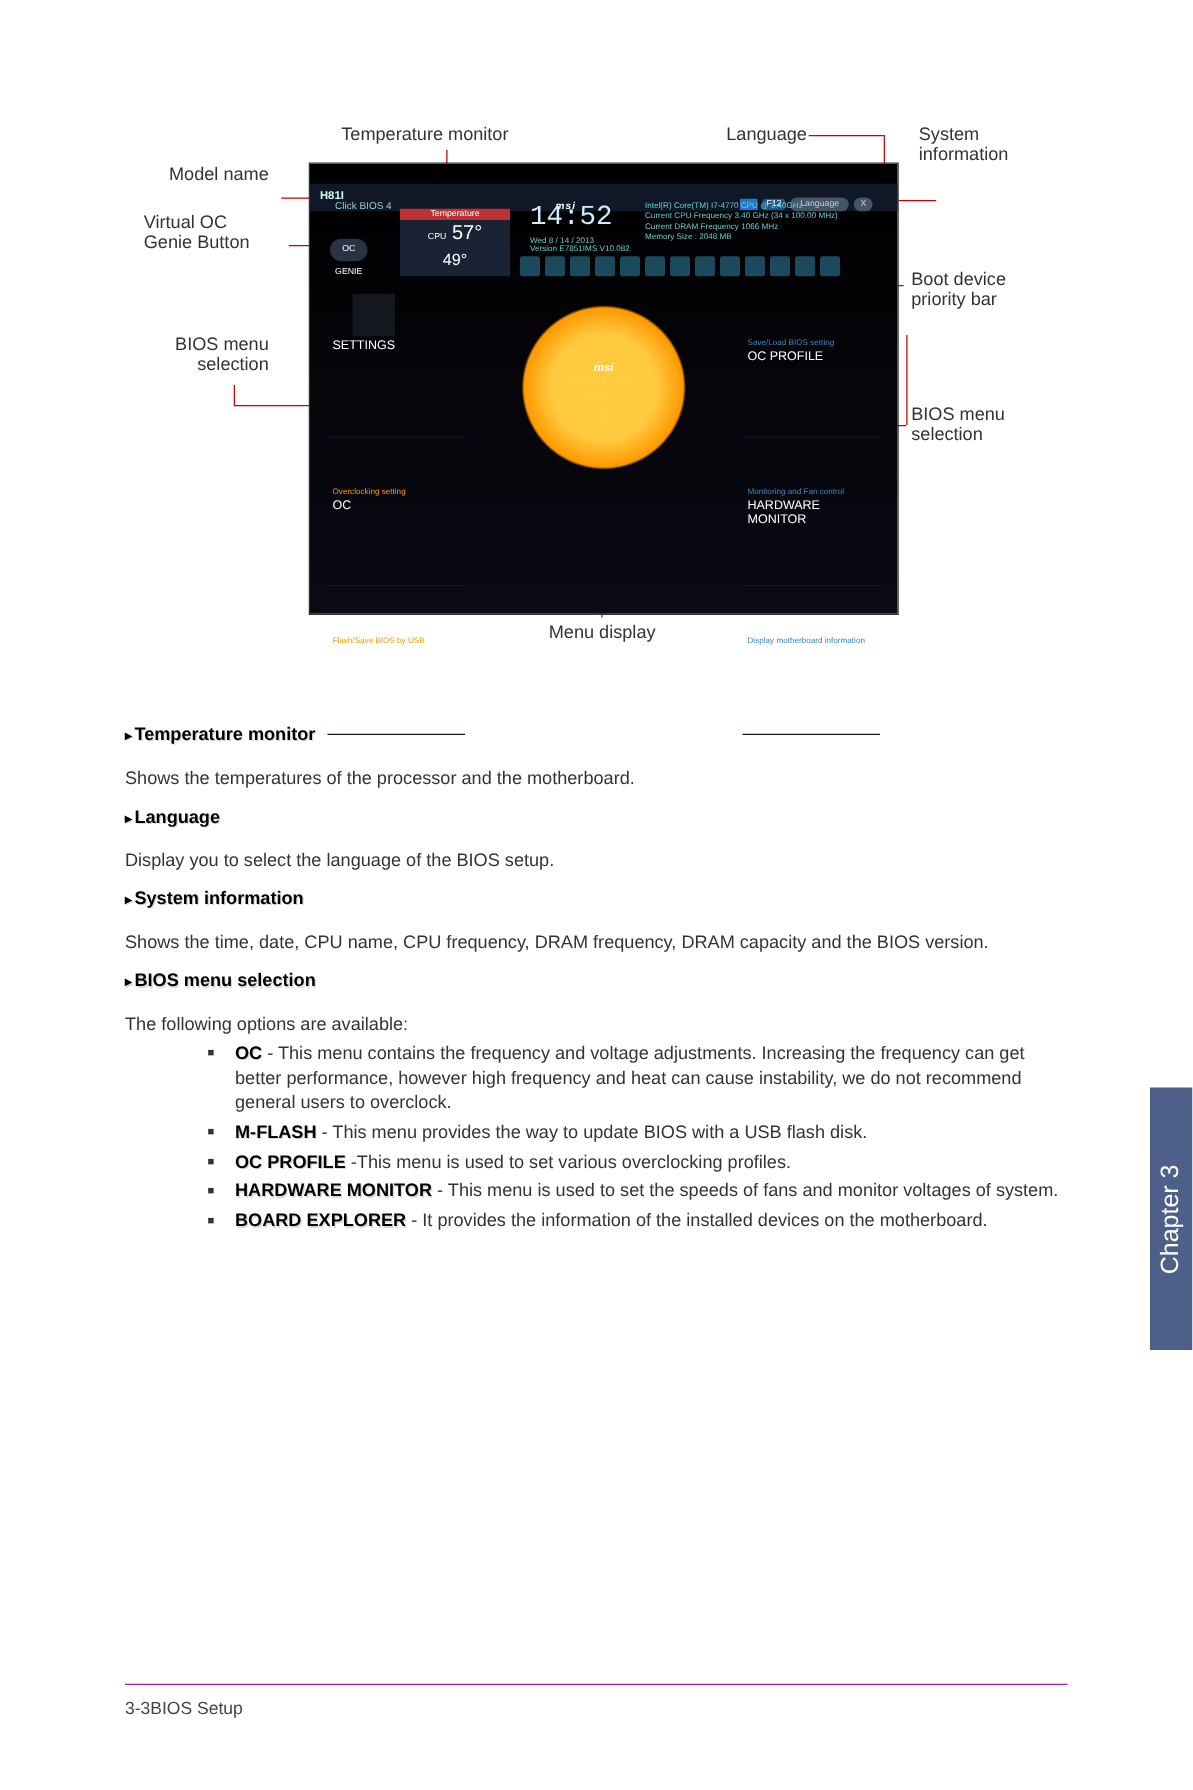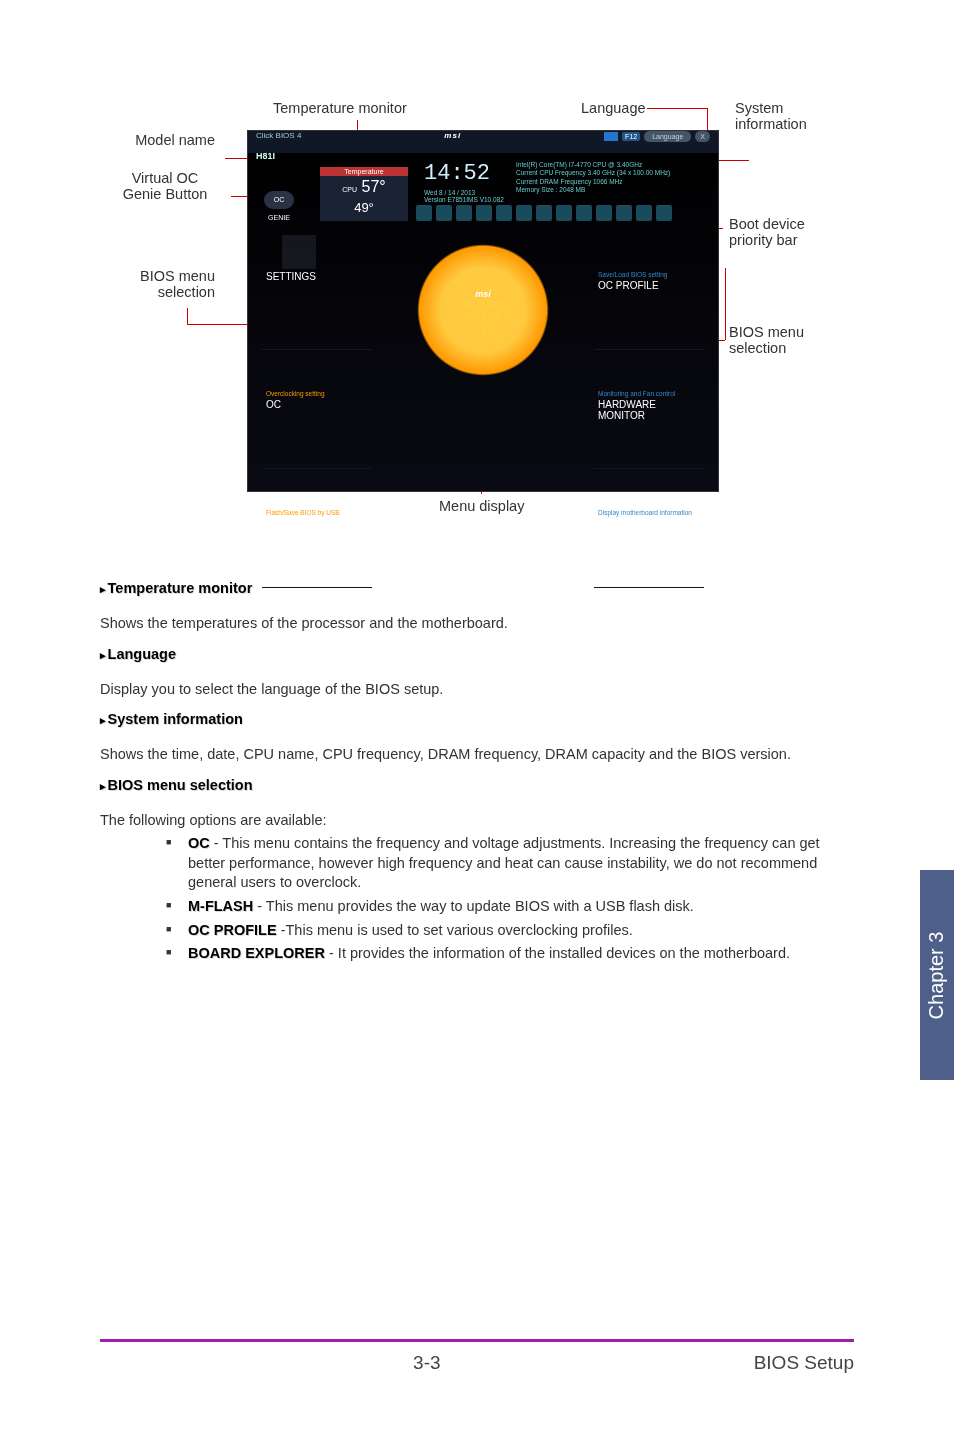--- a/index.html
+++ b/index.html
@@ -1,21 +1,21 @@
 <!DOCTYPE html>
 <html><head>
 <meta charset="utf-8">
 <style>
 body{margin:0;font-family:Arial,sans-serif;background:#fff;color:#333;width:954px;height:1432px;position:relative}
 .page{padding:100px 100px 0 100px}
 .h1{font-size:26px;font-weight:400;color:#333;border-bottom:1px solid #000;padding-bottom:4px;margin-bottom:14px;text-shadow:1px 1px 1px rgba(0,0,0,0.2)}
 .intro{font-size:14.5px;margin-bottom:28px}
 .diagram{position:relative;width:700px;height:440px;margin:0 auto 40px}
 .shot{position:absolute;left:120px;top:30px;width:470px;height:360px;background:linear-gradient(180deg,#000 0%,#0a0a14 100%);border:1px solid #333}
-.topbar{position:absolute;left:0;top:0;right:0;height:22px;background:#101828;display:flex;align-items:flex-start;justify-content:space-between;padding:0 8px;font-size:8px;color:#9cc}
+.topbar{position:absolute;left:0;top:16px;right:0;height:22px;background:#101828;display:flex;align-items:flex-end;justify-content:space-between;padding:0 20px;font-size:8px;color:#9cc}
 .topbar .logo{color:#fff;font-style:italic;font-weight:bold;letter-spacing:1px}
 .model{position:absolute;left:8px;top:20px;color:#cfe;font-size:9px;font-weight:bold}
 .tempbox{position:absolute;left:72px;top:36px;width:88px;height:54px;background:#1a2333}
 .tempbox .hdr{background:#b33;color:#fff;font-size:7px;text-align:center;padding:1px 0}
 .tempbox .val{color:#fff;font-size:16px;text-align:center;padding:2px 0}
 .ocbtn{position:absolute;left:16px;top:60px;width:30px;height:18px;background:#2a3344;border-radius:9px;color:#fff;font-size:7px;text-align:center;line-height:18px}
 .clock{position:absolute;left:176px;top:30px;color:#cef;font-size:22px;font-family:'Courier New',monospace}
 .sys{position:absolute;left:268px;top:30px;color:#6cc;font-size:6.5px;line-height:1.3}
 .iconrow{position:absolute;left:168px;top:74px;right:8px;height:18px;display:flex;gap:4px}
 .iconrow span{width:16px;height:16px;background:#1a4a5c;border-radius:2px}
@@ -33,21 +33,21 @@
 .sidebar{position:absolute;right:0;top:870px;width:34px;height:210px;background:#4e5f8a;color:#fff;display:flex;align-items:center;justify-content:center}
 .sidebar span{transform:rotate(-90deg);font-size:20px;white-space:nowrap}
 .sect{margin:0 0 12px 0}
 .st{font-size:14.5px;font-weight:bold;color:#000;text-shadow:1px 1px 0 rgba(0,0,0,.15)}
 .st::before{content:"▸";font-size:11px;margin-right:2px}
 .sd{font-size:14.5px;line-height:1.35;margin-top:18px}
 ul.items{list-style:none;padding:0;margin:4px 0 0 66px}
 ul.items li{font-size:14.5px;line-height:1.35;position:relative;padding-left:22px;margin-bottom:4px}
 ul.items li::before{content:"■";position:absolute;left:0;top:2px;font-size:9px}
 ul.items b{color:#000;text-shadow:1px 1px 0 rgba(0,0,0,.15)}
-.footer{position:absolute;left:100px;right:100px;bottom:58px;border-top:3px solid #a21caf;padding-top:10px;display:flex;justify-content:space-between;font-size:19px;color:#444}
+.footer{position:absolute;left:100px;right:100px;bottom:58px;border-top:1px solid #a21caf;padding-top:10px;display:flex;font-size:14px;color:#444}
 .lang{display:flex;align-items:center;gap:4px}
 .lang .flag{width:14px;height:9px;background:#27c}
 .lang .f12{background:#258;color:#fff;font-size:7px;padding:1px 3px;border-radius:2px}
 .lang .btn{background:#456;color:#ccd;font-size:7px;padding:2px 8px;border-radius:8px}
 </style>
 </head>
 <body>
 
 <div class="page">
 
@@ -63,21 +63,21 @@
     <div class="lbl" style="left:608px;top:8;text-align:left">
       <div style="width:90px;white-space:normal">System information</div>
     </div>
     <div class="line" style="left:592px;top:60px;width:30px;height:1px"></div>
 
     <div class="lbl" style="right:612px;top:32px;text-align:right">
       <div style="white-space:normal;width:80px">Model name</div>
     </div>
     <div class="line" style="left:98px;top:58px;width:30px;height:1px"></div>
 
-    <div class="lbl" style="right:612px;top:70px;text-align:center">
+    <div class="lbl" style="right:612px;top:70px;text-align:left">
       <div style="white-space:normal;width:100px">Virtual OC Genie Button</div>
     </div>
     <div class="line" style="left:104px;top:96px;width:30px;height:1px"></div>
 
     <div class="lbl" style="right:612px;top:168px;text-align:right">
       <div style="white-space:normal;width:100px">BIOS menu selection</div>
     </div>
     <div class="line" style="left:60px;top:208px;width:1px;height:16px"></div>
     <div class="line" style="left:60px;top:224px;width:74px;height:1px"></div>
 
@@ -172,20 +172,21 @@
     <div class="st">System information</div>
     <div class="sd">Shows the time, date, CPU name, CPU frequency, DRAM frequency, DRAM capacity and the BIOS version.</div>
   </div>
   <div class="sect">
     <div class="st">BIOS menu selection</div>
     <div class="sd">The following options are available:</div>
     <ul class="items">
       <li><b>OC</b><span> - This menu contains the frequency and voltage adjustments. Increasing the frequency can get better performance, however high frequency and heat can cause instability, we do not recommend general users to overclock.</span></li>
       <li><b>M-FLASH</b><span> - This menu provides the way to update BIOS with a USB flash disk.</span></li>
       <li><b>OC PROFILE</b><span> -This menu is used to set various overclocking profiles.</span></li>
+      <li><b>HARDWARE MONITOR</b><span> - This menu is used to set the speeds of fans and monitor voltages of system.</span></li>
       <li><b>BOARD EXPLORER</b><span> - It provides the information of the installed devices on the motherboard.</span></li>
     </ul>
   </div>
 </div>
 
 <div class="sidebar">
     <span>Chapter 3</span>
   </div>
 
 <div class="footer">

